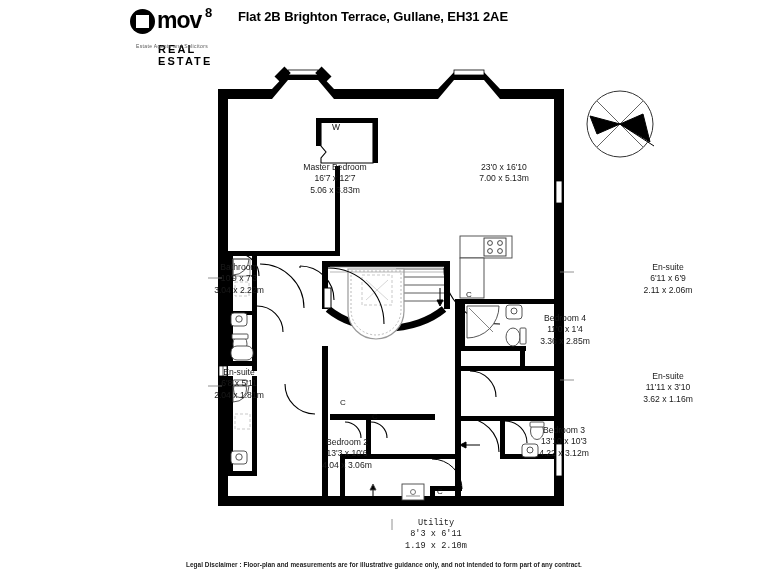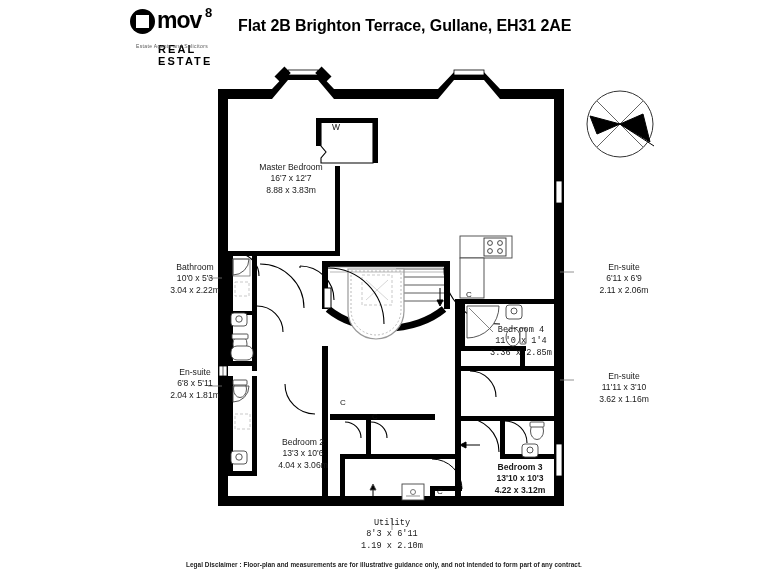--- a/index.html
+++ b/index.html
@@ -14,32 +14,32 @@
   #logo-mark:after{content:"";position:absolute;left:6px;top:6px;width:13px;height:13px;
              background:#fff;}
   #logo-word{position:absolute;left:27px;top:0px;font-size:23px;font-weight:bold;
              letter-spacing:-1px;line-height:25px;color:#000;}
   #logo-sup{position:absolute;left:75px;top:-3px;font-size:13px;font-weight:bold;color:#000;}
   #logo-sub{position:absolute;left:28px;top:35px;font-size:11px;font-weight:bold;
             letter-spacing:2.1px;color:#000;}
   #logo-sub2{position:absolute;left:6px;top:35px;font-size:5px;letter-spacing:.35px;
              color:#555;white-space:nowrap;}
 
-  #title{position:absolute;left:238px;top:9px;font-size:16px;font-weight:bold;
-         letter-spacing:-0.1px;color:#000;white-space:nowrap;margin-top:8px;}
+  #title{position:absolute;left:238px;top:9px;font-size:13px;font-weight:bold;
+         letter-spacing:-0.1px;color:#000;white-space:nowrap;}
   #subtitle{position:absolute;left:238px;top:33px;font-size:9.2px;font-weight:bold;
             color:#111;white-space:nowrap;}
 
   
   #plan{position:absolute;left:0;top:56px;width:768px;height:500px;}
   #plan svg{display:block;}
 
   
   .lbl{position:absolute;text-align:center;font-size:8.6px;line-height:11.4px;
-       color:#1a1a1a;white-space:nowrap;}
+       color:#1a1a1a;white-space:nowrap;margin-left:44px;}
   .lbl .nm{display:block;}
   .closet{position:absolute;font-size:8px;color:#111;}
 
   #disclaimer{position:absolute;left:0;top:561px;width:768px;text-align:center;
               font-size:6.4px;font-weight:bold;color:#222;letter-spacing:.05px;}
 
   #compass-n{position:absolute;left:633px;top:122px;font-size:8px;font-weight:bold;
              color:#000;transform:rotate(-32deg);}
 </style>
 </head>
@@ -305,39 +305,41 @@
     <line x1="620" y1="68" x2="654" y2="90" stroke="#000" stroke-width="1"></line>
   </g>
 
   </g>
 </svg>
 </div>
 
 <div class="lbl" style="left:228px;top:162px;width:126px;">
   <span class="nm">Master Bedroom</span>
   <span class="nm">16'7 x 12'7</span>
-  <span class="nm">8.88 x 3.83m</span>
+  <span class="nm">5.06 x 3.83m</span>
 </div>
 
 <div class="lbl" style="left:380px;top:162px;width:160px;">
+  <span class="nm">23'0 x 16'10</span>
+  <span class="nm">7.00 x 5.13m</span>
 </div>
 
 <div class="lbl" style="left:143px;top:262px;width:104px;">
   <span class="nm">Bathroom</span>
-  <span class="nm">10'0 x 5'3</span>
+  <span class="nm">10'9 x 7'3</span>
   <span class="nm">3.04 x 2.22m</span>
 </div>
 
 <div class="lbl" style="left:570px;top:262px;width:108px;">
   <span class="nm">En-suite</span>
   <span class="nm">6'11 x 6'9</span>
   <span class="nm">2.11 x 2.06m</span>
 </div>
 
-<div class="lbl" style="left:466px;top:325px;width:110px;font-family:Liberation Mono, monospace;">
+<div class="lbl" style="left:466px;top:313px;width:110px;">
   <span class="nm">Bedroom 4</span>
   <span class="nm">11'0 x 1'4</span>
   <span class="nm">3.36 x 2.85m</span>
 </div>
 
 <div class="lbl" style="left:143px;top:367px;width:104px;">
   <span class="nm">En-suite</span>
   <span class="nm">6'8 x 5'11</span>
   <span class="nm">2.04 x 1.81m</span>
 </div>
@@ -347,21 +349,21 @@
   <span class="nm">11'11 x 3'10</span>
   <span class="nm">3.62 x 1.16m</span>
 </div>
 
 <div class="lbl" style="left:248px;top:437px;width:110px;">
   <span class="nm">Bedroom 2</span>
   <span class="nm">13'3 x 10'6</span>
   <span class="nm">4.04 x 3.06m</span>
 </div>
 
-<div class="lbl" style="left:462px;top:462px;width:116px;font-weight:bold;">
+<div class="lbl" style="left:462px;top:425px;width:116px;">
   <span class="nm">Bedroom 3</span>
   <span class="nm">13'10 x 10'3</span>
   <span class="nm">4.22 x 3.12m</span>
 </div>
 
 <div class="lbl" style="left:337px;top:518px;width:110px;font-family:Liberation Mono, monospace;">
   <span class="nm">Utility</span>
   <span class="nm">8'3 x 6'11</span>
   <span class="nm">1.19 x 2.10m</span>
 </div>

